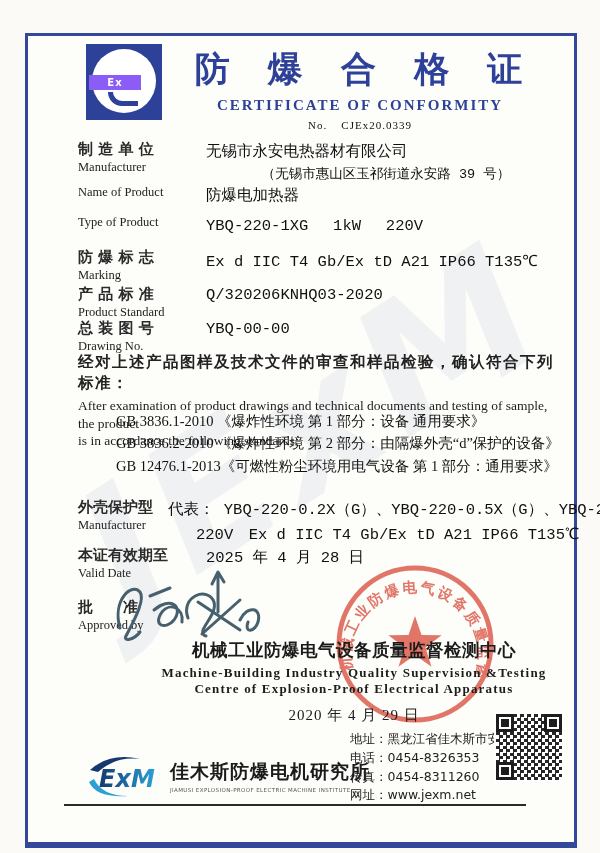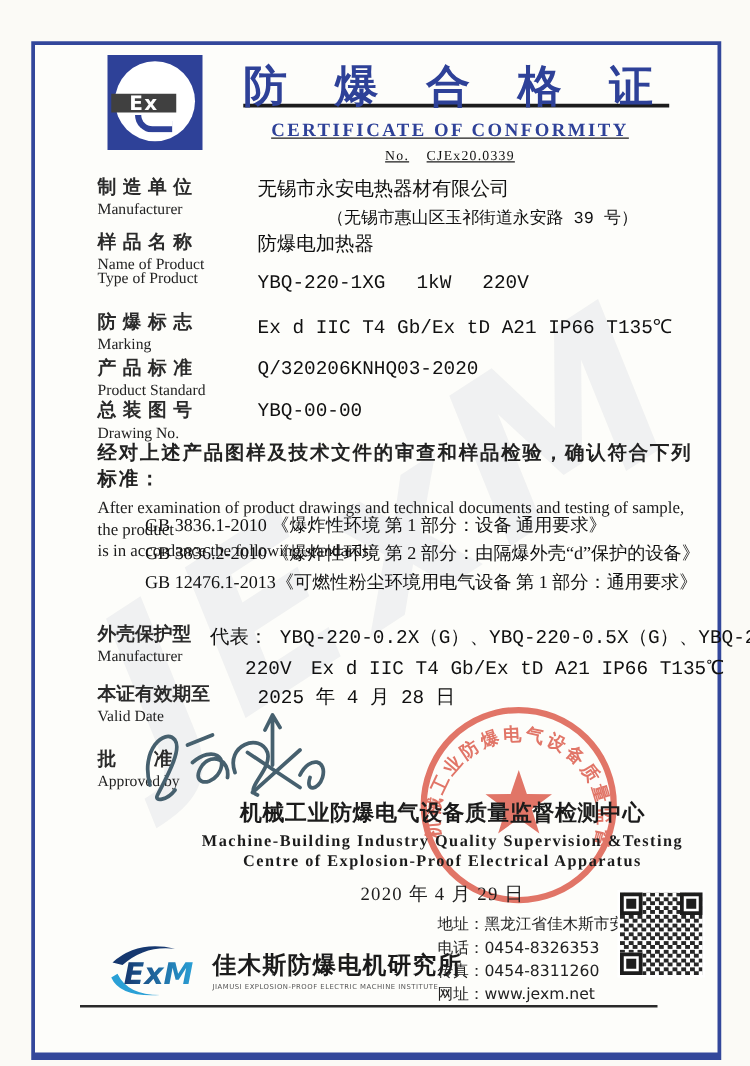--- a/index.html
+++ b/index.html
@@ -20,29 +20,29 @@
     font-size:175px;font-weight:bold;font-style:italic;
     color:rgba(176,186,202,0.17);
     transform:rotate(-33deg);transform-origin:left center;
     letter-spacing:10px;pointer-events:none;white-space:nowrap;
   }
   
   .header{position:absolute;left:0;right:0;top:8px;display:flex;align-items:flex-start;}
   .exmark{position:relative;width:76px;height:76px;background:#2e4198;margin-left:58px;flex:none;}
   .exmark .disc{position:absolute;left:6px;top:5px;right:6px;bottom:7px;background:#fff;border-radius:50%;}
   .exmark .bar{
-    position:absolute;left:3px;top:31px;width:52px;height:15px;background:#404040;
-    color:#fff;font-size:16px;font-weight:bold;text-align:center;line-height:15px;letter-spacing:1px;
+    position:absolute;left:3px;top:31px;width:52px;height:15px;background:#8b5cf6;
+    color:#fff;font-size:10px;font-weight:bold;text-align:center;line-height:15px;letter-spacing:1px;
   }
   .exmark .hook{
     position:absolute;left:22px;top:48px;width:30px;height:14px;
     border:5px solid #2e4198;border-top:none;border-right:none;
     border-radius:0 0 0 14px;box-sizing:border-box;
   }
-  .titles{flex:1;text-align:center;padding-top:2px;padding-right:16px;text-decoration:underline;}
+  .titles{flex:1;text-align:center;padding-top:2px;padding-right:16px;}
   .title-cn{font-size:35px;font-weight:bold;color:#2e4198;letter-spacing:13px;white-space:nowrap;text-indent:10px;}
   .title-en{font-family:"Liberation Serif","DejaVu Serif",serif;font-weight:bold;color:#2e4198;font-size:15px;letter-spacing:2px;margin-top:4px;}
   .cert-no{font-family:"Liberation Serif","DejaVu Serif",serif;font-size:11px;color:#111;margin-top:5px;letter-spacing:1px;}
   .cert-no .num{margin-left:14px;}
   
   .row{position:absolute;left:50px;right:8px;display:flex;}
   .lbl{width:128px;flex:none;}
   .lbl .cn{font-size:15px;font-weight:bold;color:#2b2b2b;white-space:nowrap;}
   .lbl .en{font-family:"Liberation Serif","DejaVu Serif",serif;font-size:12.5px;color:#222;margin-top:1px;}
   .val{flex:1;font-family:Liberation Mono, monospace;font-size:15.5px;color:#101010;padding-top:1px;}
@@ -104,21 +104,20 @@
         <div class="cn">制 造 单 位</div>
         <div class="en">Manufacturer</div>
       </div>
     <div class="val">
         <div>无锡市永安电热器材有限公司</div>
         <div class="sub">（无锡市惠山区玉祁街道永安路 39 号）</div>
       </div>
   </div>
   <div class="row" style="top:148px">
     <div class="lbl">
-        <div class="cn">样 品 名 称</div>
         <div class="en">Name of Product</div>
       </div>
     <div class="val">
         <div>防爆电加热器</div>
       </div>
   </div>
   <div class="row" style="top:178px">
     <div class="lbl">
         <div class="en">Type of Product</div>
       </div>

